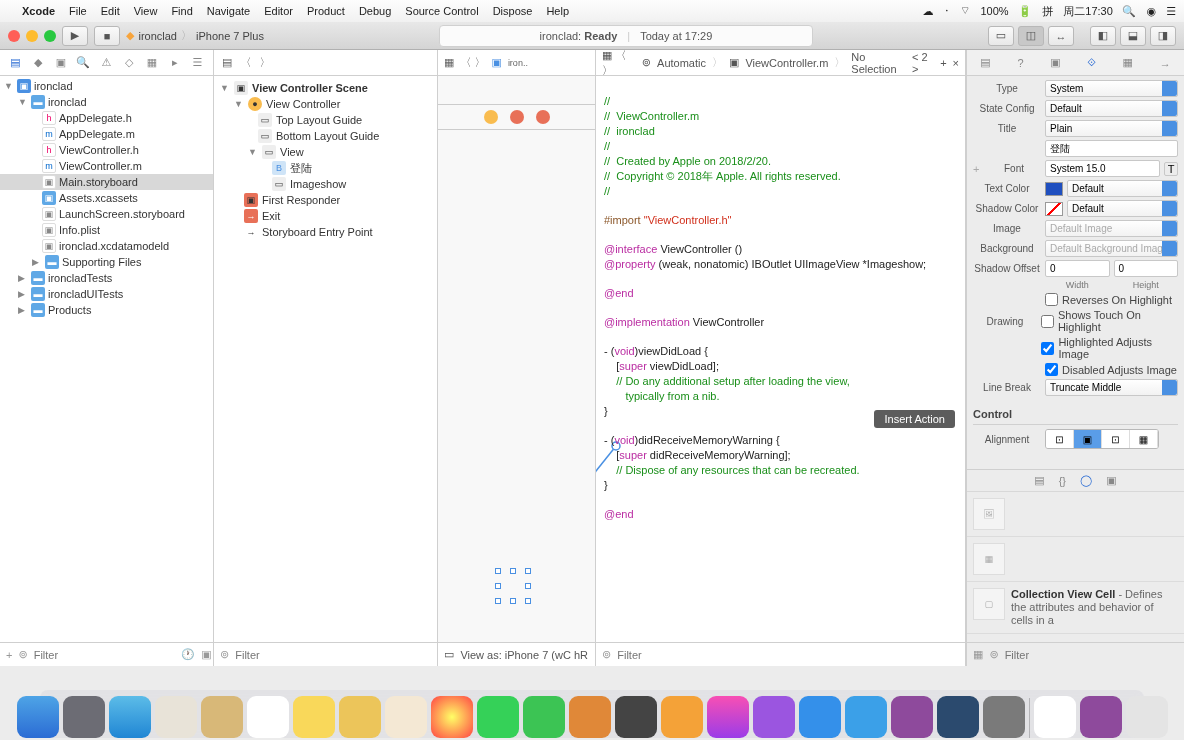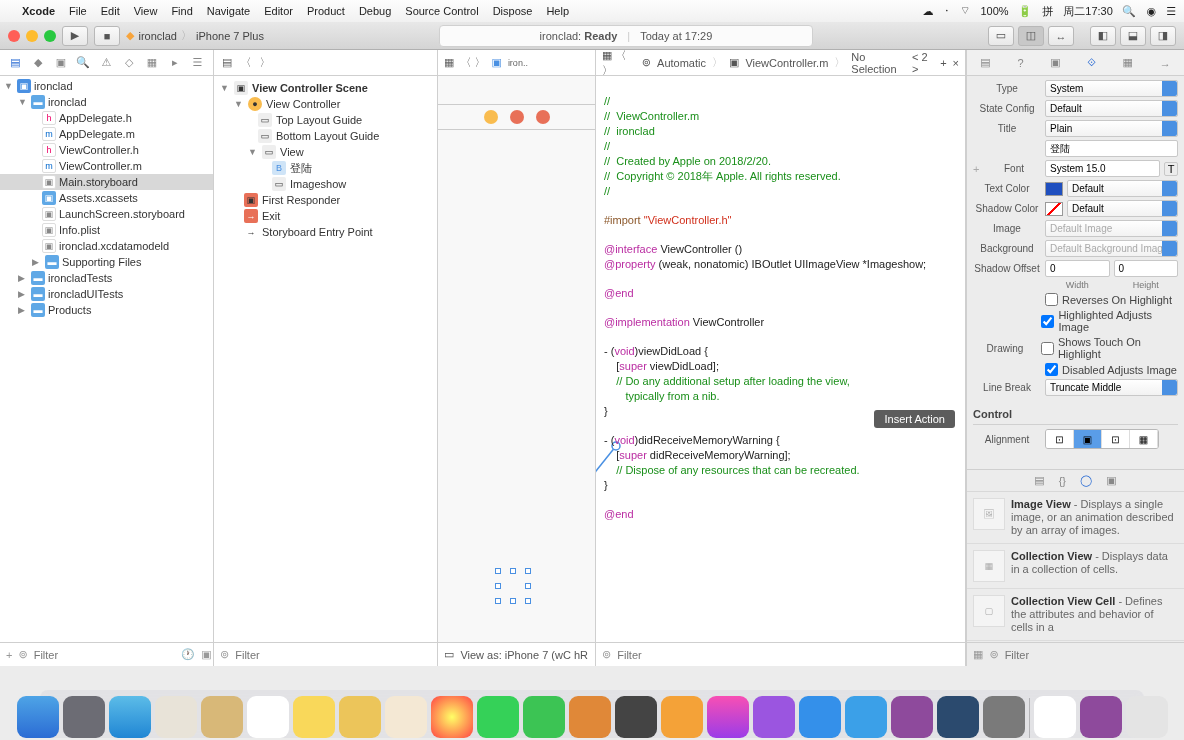--- a/index.html
+++ b/index.html
@@ -449,31 +449,31 @@
             <span style="flex:1;text-align:center;font-size:9px;color:#777">Height</span>
           </div>
         <div class="irow">
             <label></label>
             <div class="chk">
               <input type="checkbox" style="">
               <span>Reverses On Highlight</span>
             </div>
           </div>
         <div class="irow">
+            <label>Drawing</label>
+            <div class="chk">
+              <input type="checkbox" style="">
+              <span>Shows Touch On Highlight</span>
+            </div>
+          </div>
+        <div class="irow">
             <label></label>
             <div class="chk">
               <input type="checkbox" checked="" style="">
               <span>Highlighted Adjusts Image</span>
-            </div>
-          </div>
-        <div class="irow">
-            <label>Drawing</label>
-            <div class="chk">
-              <input type="checkbox" style="">
-              <span>Shows Touch On Highlight</span>
             </div>
           </div>
         <div class="irow">
             <label></label>
             <div class="chk">
               <input type="checkbox" checked="" style="">
               <span>Disabled Adjusts Image</span>
             </div>
           </div>
         <div class="irow">
@@ -498,25 +498,23 @@
     <div class="library">
       <div class="lib-icons">
         <span>▤</span>
         <span>{}</span>
         <span class="active" style="color:#2b6cd4">◯</span>
         <span>▣</span>
       </div>
       <div class="lib-items">
         <div class="lib-item">
             <div class="lib-thumb">🖼</div>
-            <div class="lib-desc"><b>Image View</b><span> - Displays a single image, or an animation described by an array of images.</span></div>
           </div>
         <div class="lib-item">
             <div class="lib-thumb">▦</div>
-            <div class="lib-desc"><b>Collection View</b><span> - Displays data in a collection of cells.</span></div>
           </div>
         <div class="lib-item">
             <div class="lib-thumb">▢</div>
             <div class="lib-desc"><b>Collection View Cell</b><span> - Defines the attributes and behavior of cells in a</span></div>
           </div>
       </div>
       <div class="lib-bottom">
         <span>▦</span>
         <span>⊚</span>
         <input class="filter-input" placeholder="Filter" style="">

